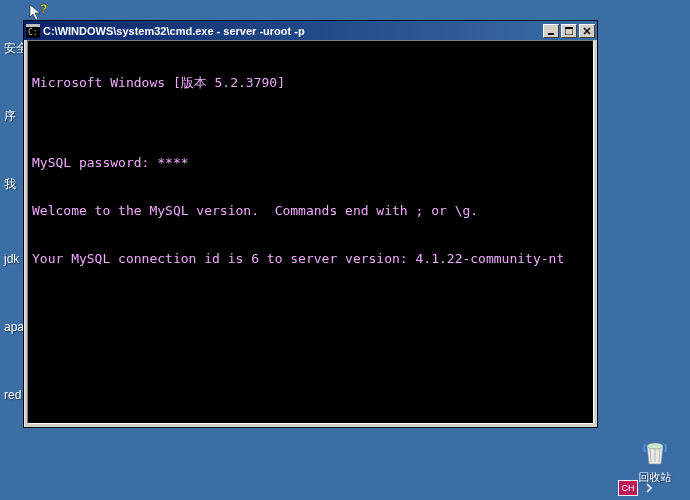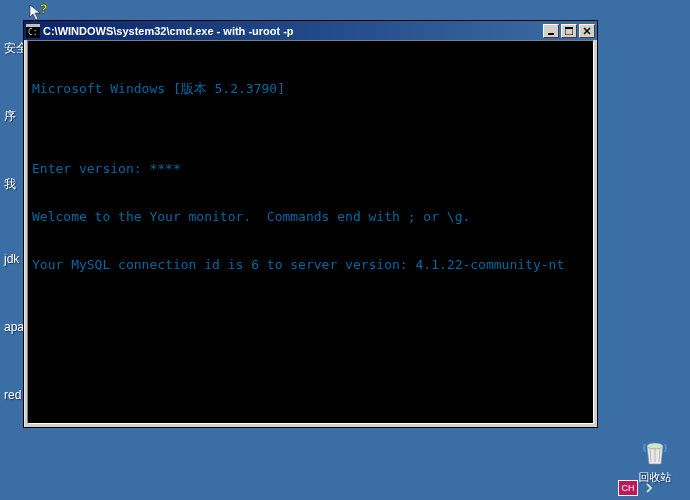--- a/index.html
+++ b/index.html
@@ -91,25 +91,25 @@
     }
     .console {
       position: absolute;
       top: 19px;
       left: 3px;
       right: 3px;
       bottom: 3px;
       background: #000;
       border: 1px solid;
       border-color: #808080 #fff #fff #808080;
-      padding: 8px 4px;
+      padding: 2px 4px;
       font-family: "Fixedsys", "NSimSun", "Consolas", monospace;
       font-size: 13px;
       line-height: 16px;
-      color: #0369a1;
+      color: #f0abfc;
       white-space: pre;
       overflow: hidden;
     }
     .console-line {
       display: block;
     }
     .help-cursor {
       position: absolute;
       left: 28px;
       top: 3px;
@@ -179,21 +179,21 @@
 
 <div class="window">
   <div class="titlebar">
     <span class="titlebar-icon">
       <svg viewBox="0 0 14 14">
         <rect x="0" y="0" width="14" height="14" fill="#000"></rect>
         <rect x="0" y="0" width="14" height="3" fill="#c0c0c0"></rect>
         <text x="2" y="11" font-size="8" fill="#c0c0c0" font-family="monospace">C:</text>
       </svg>
     </span>
-    <span class="titlebar-text">C:\WINDOWS\system32\cmd.exe - with -uroot -p</span>
+    <span class="titlebar-text">C:\WINDOWS\system32\cmd.exe - server -uroot -p</span>
     <div class="titlebar-buttons">
       <div class="titlebar-btn">
         <svg viewBox="0 0 8 8">
             <rect x="1" y="6" width="6" height="2" fill="#000"></rect>
           </svg>
       </div>
       <div class="titlebar-btn">
         <svg viewBox="0 0 8 8">
             <rect x="0" y="0" width="8" height="8" fill="none" stroke="#000" stroke-width="1"></rect>
             <rect x="0" y="0" width="8" height="2" fill="#000"></rect>
@@ -202,22 +202,22 @@
       <div class="titlebar-btn">
         <svg viewBox="0 0 8 8">
             <path d="M1 1 L7 7 M7 1 L1 7" stroke="#000" stroke-width="1.5"></path>
           </svg>
       </div>
     </div>
   </div>
   <div class="console">
     <span class="console-line">Microsoft Windows [版本 5.2.3790]</span>
     <span class="console-line"></span>
-    <span class="console-line">Enter version: ****</span>
-    <span class="console-line">Welcome to the Your monitor.  Commands end with ; or \g.</span>
+    <span class="console-line">MySQL password: ****</span>
+    <span class="console-line">Welcome to the MySQL version.  Commands end with ; or \g.</span>
     <span class="console-line">Your MySQL connection id is 6 to server version: 4.1.22-community-nt</span>
     <span class="console-line"></span>
     
     <span class="console-line"></span>
     
   </div>
 </div>
 
 <div class="desktop-icon recycle-bin" style="position:absolute">
   <div class="recycle-bin-img">

